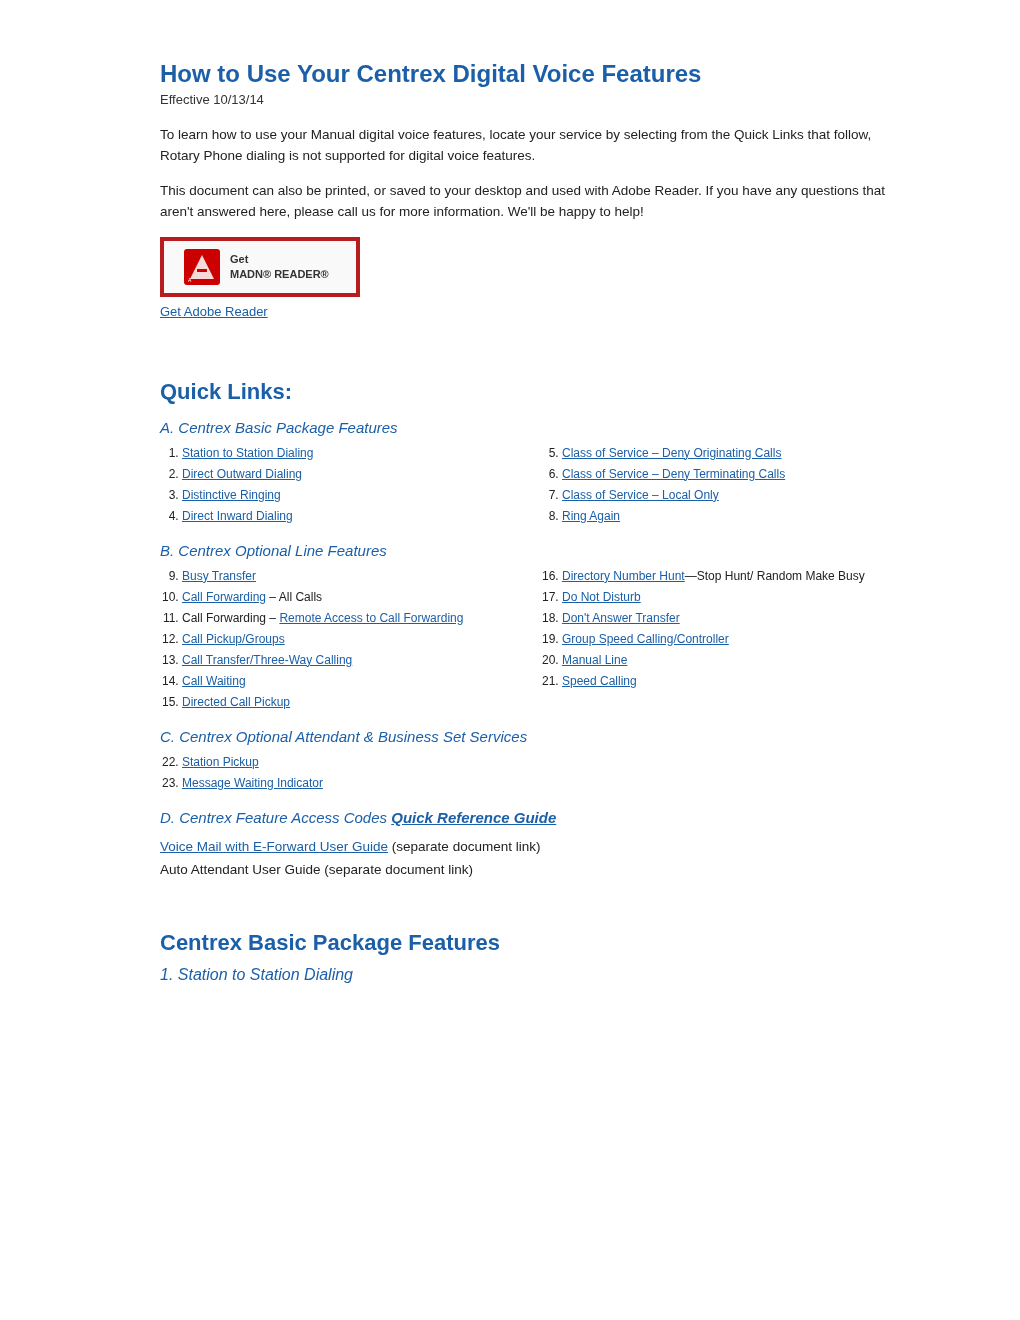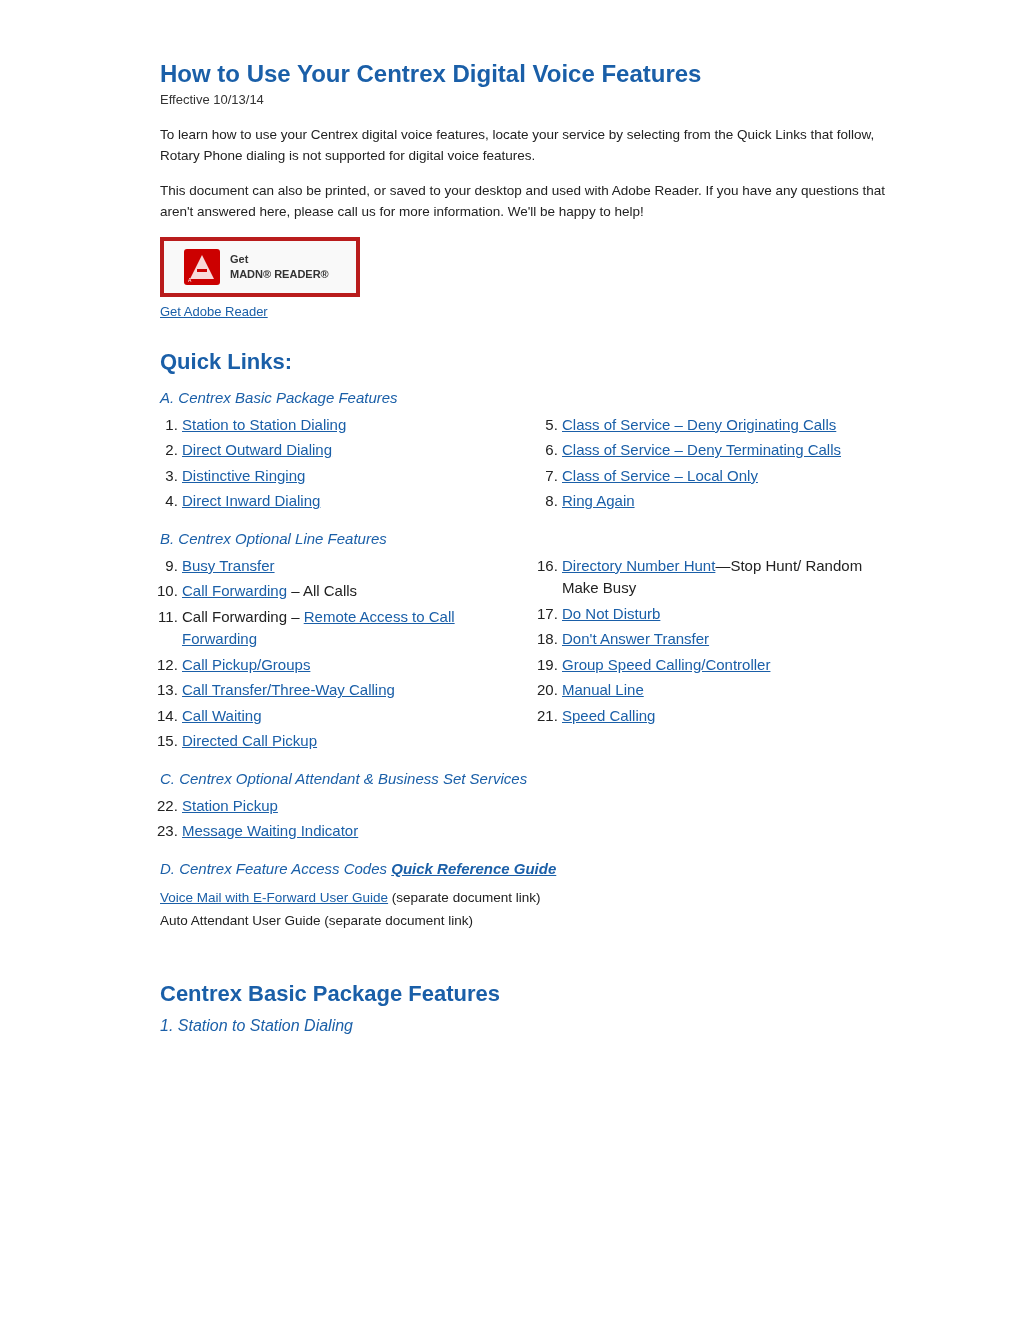--- a/index.html
+++ b/index.html
@@ -59,20 +59,21 @@
       text-decoration: underline;
       font-size: 13px;
       cursor: pointer;
       display: inline-block;
       margin-bottom: 30px;
     }
     h2.section-title {
       font-size: 22px;
       font-weight: bold;
       color: #1a5fa8;
+      margin-top: 30px;
       margin-bottom: 10px;
     }
     h3.subsection-title {
       font-style: italic;
       font-size: 15px;
       color: #1a5fa8;
       margin-bottom: 8px;
       margin-top: 14px;
       font-weight: normal;
     }
@@ -87,21 +88,21 @@
     }
     .col-right {
       flex: 1;
       min-width: 0;
     }
     ol.feature-list {
       padding-left: 22px;
       margin: 0;
     }
     ol.feature-list li {
-      font-size: 15px;
+      font-size: 12px;
       margin-bottom: 3px;
       line-height: 1.5;
       color: #222;
     }
     a.feature-link {
       color: #1a5fa8;
       text-decoration: underline;
       cursor: pointer;
     }
     .section-d-title {
@@ -144,21 +145,21 @@
     }
   </style>
 </head>
 <body>
 
 <div class="page">
 
   <h1 class="main-title">How to Use Your Centrex Digital Voice Features</h1>
   <div class="effective-date">Effective 10/13/14</div>
 
-  <p class="intro-para">To learn how to use your Centrex digital voice features, locate your service by selecting from the Quick Links that follow, Rotary Phone dialing is not supported for digital voice features.</p>
+  <p class="intro-para">To learn how to use your Manual digital voice features, locate your service by selecting from the Quick Links that follow, Rotary Phone dialing is not supported for digital voice features.</p>
   <p class="intro-para">This document can also be printed, or saved to your desktop and used with Adobe Reader. If you have any questions that aren't answered here, please call us for more information. We'll be happy to help!</p>
 
   
   <div style="margin-bottom:6px;">
     <div class="adobe-box">
 
       <svg class="adobe-icon" viewBox="0 0 36 36" xmlns="http://www.w3.org/2000/svg">
         <rect width="36" height="36" fill="#CC0000" rx="3"></rect>
         <polygon points="18,6 30,30 6,30" fill="white" opacity="0.85"></polygon>
         <rect x="13" y="20" width="10" height="3" fill="#CC0000"></rect>

